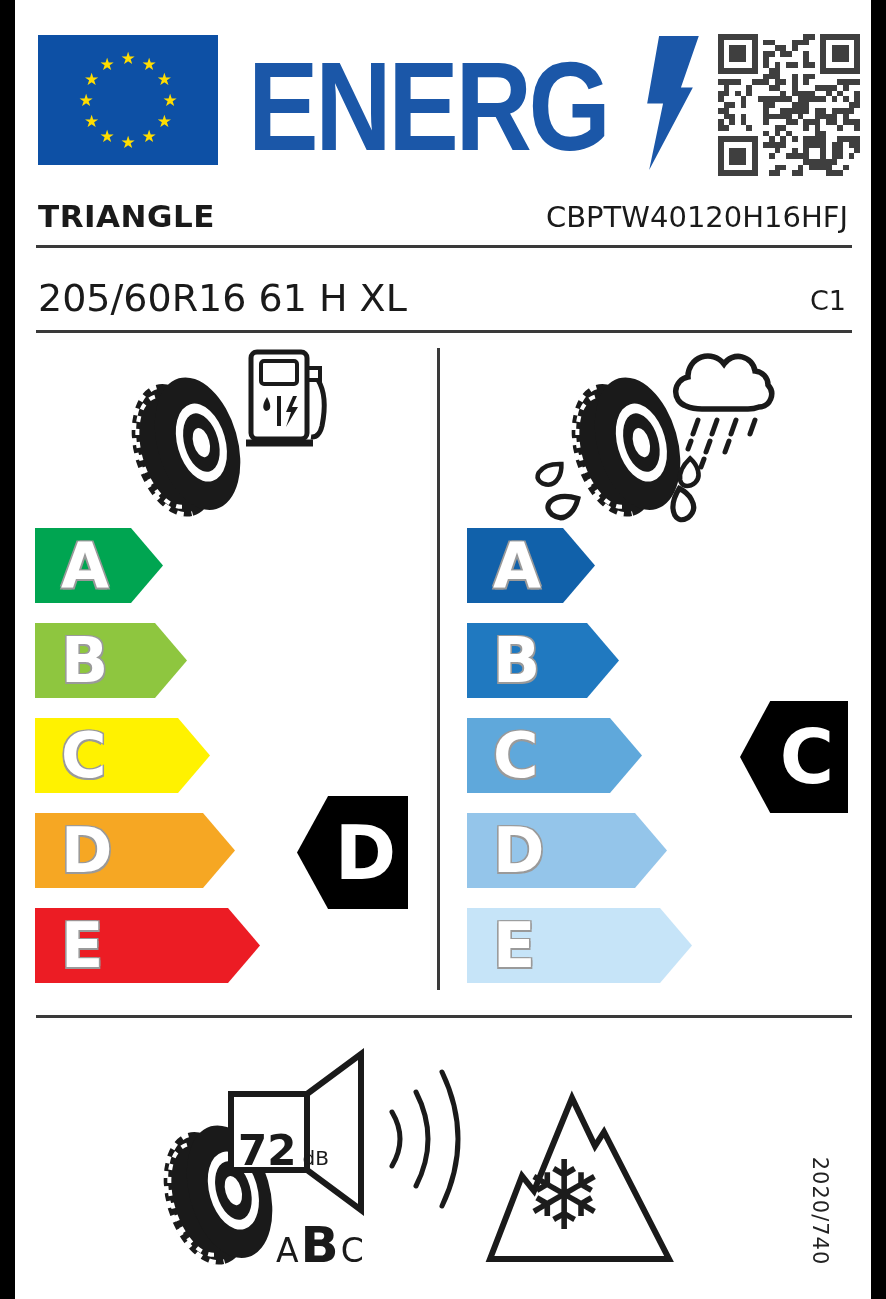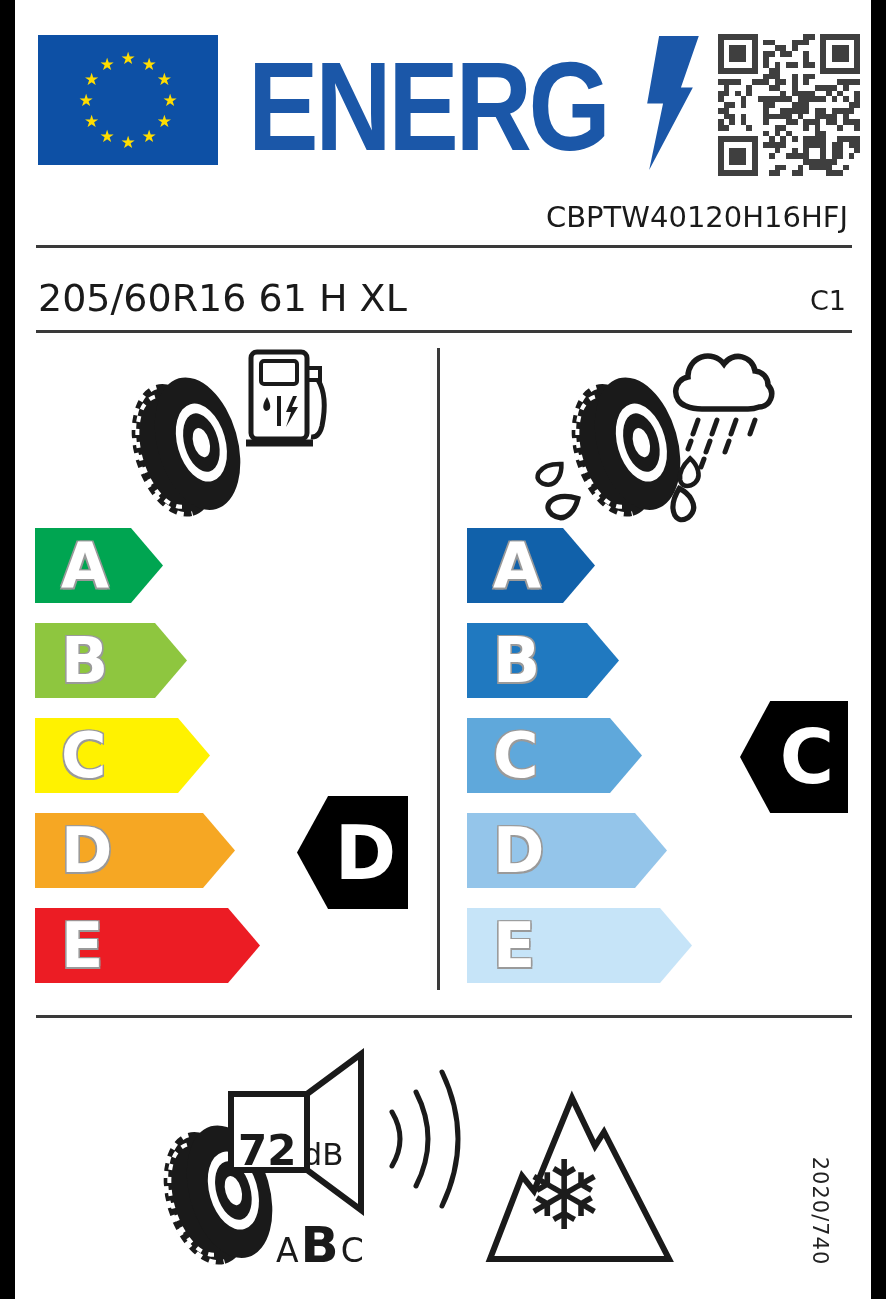--- a/index.html
+++ b/index.html
@@ -41,21 +41,21 @@
 
   .blackind{position:absolute;background:#000;display:flex;align-items:center;justify-content:center;
             clip-path:polygon(0 50%,28% 0,100% 0,100% 100%,28% 100%);}
   .blackind span{color:#fff;font-weight:bold;font-size:74px;line-height:1;margin-left:26px;}
   .ind-fuel{left:297px;top:796px;width:111px;height:113px;}
   .ind-wet{left:740px;top:701px;width:108px;height:112px;}
 
   
   .dbtext{position:absolute;left:238px;top:1126px;display:flex;align-items:baseline;gap:6px;}
   .dbtext .val{font-size:42px;font-weight:bold;}
-  .dbtext .unit{font-size:31px;}
+  .dbtext .unit{font-size:20px;}
   .abc{position:absolute;left:276px;top:1216px;display:flex;align-items:baseline;gap:2px;}
   .abc span{font-size:33px;color:#1a1a1a;}
   .abc span.sel{font-size:50px;font-weight:bold;}
   .snowflake{position:absolute;left:524px;top:1148px;font-size:96px;line-height:1;color:#1c1c1c;
              font-family:"DejaVu Sans",sans-serif;}
   .regnum{position:absolute;left:760px;top:1199px;width:120px;height:24px;
           transform:rotate(90deg);font-size:21px;color:#222;text-align:center;letter-spacing:1px;}
 </style>
 </head>
 <body>
@@ -308,20 +308,21 @@
           <rect x="10" y="24" width="1" height="1"></rect>
           <rect x="13" y="24" width="1" height="1"></rect>
           <rect x="14" y="24" width="1" height="1"></rect>
           <rect x="19" y="24" width="1" height="1"></rect>
           <rect x="20" y="24" width="1" height="1"></rect>
           <rect x="21" y="24" width="1" height="1"></rect>
         </g>
     </g>
   </svg>
 
+  <div class="supplier">TRIANGLE</div>
   <div class="typeid">CBPTW40120H16HFJ</div>
   <div class="hr hr1"></div>
   <div class="tyresize">205/60R16 61 H XL</div>
   <div class="tyreclass">C1</div>
   <div class="hr hr2"></div>
   <div class="vdivider"></div>
 
   <svg width="0" height="0" style="position:absolute">
     <defs>
       <g id="tire">

